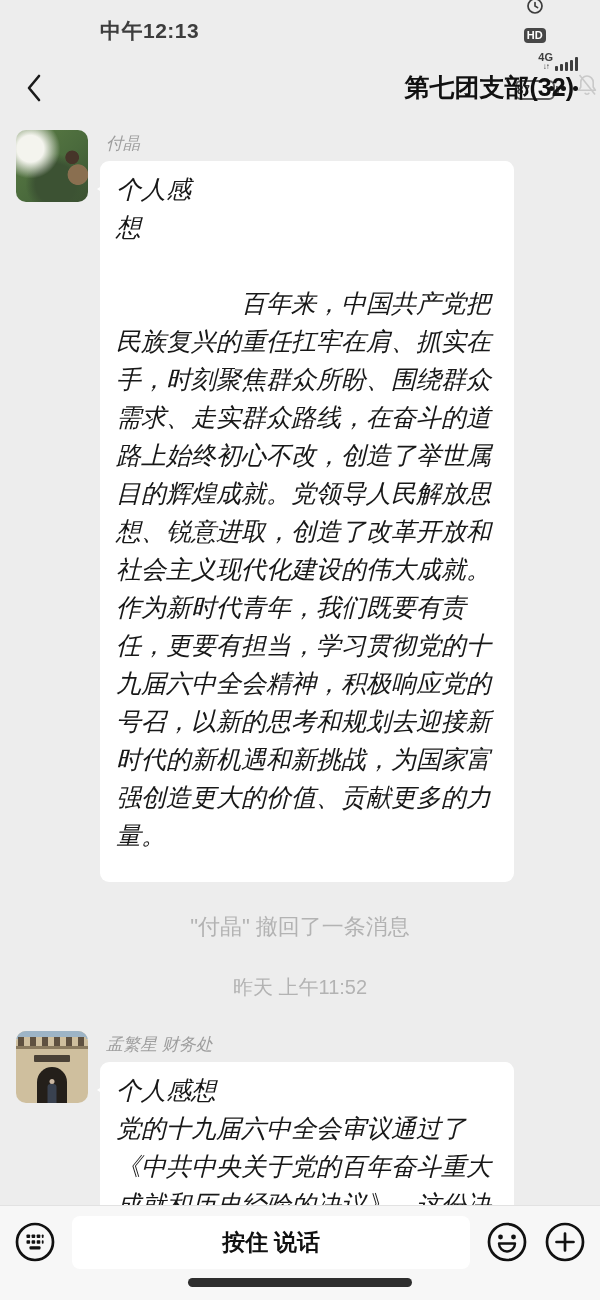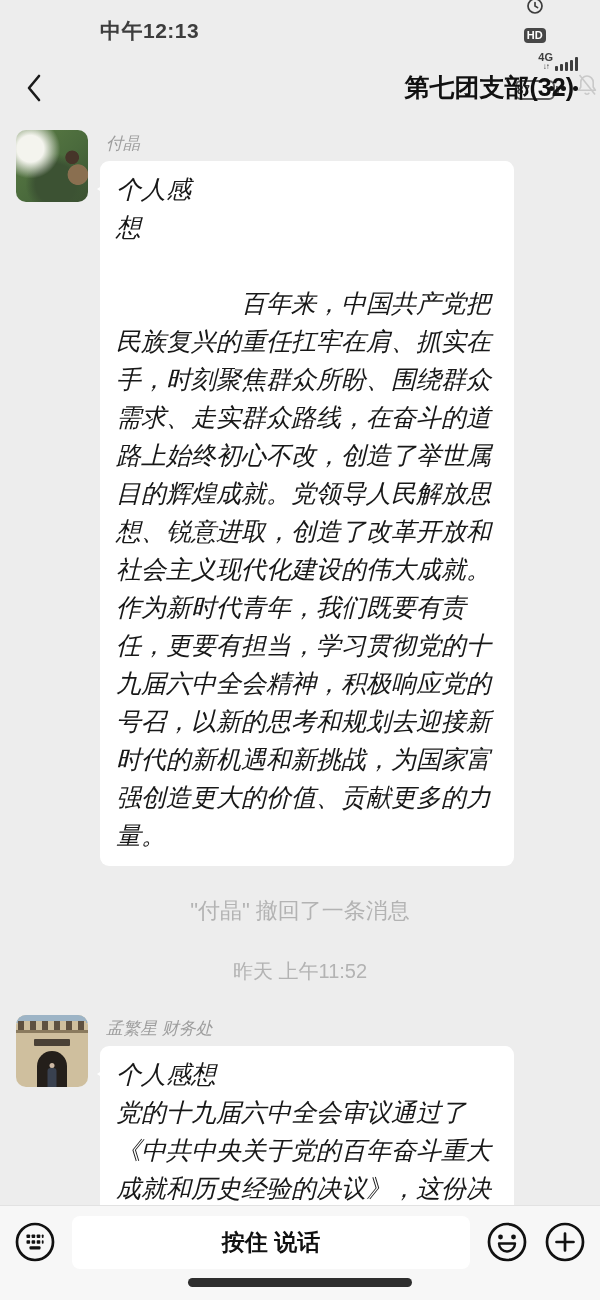--- a/index.html
+++ b/index.html
@@ -77,40 +77,41 @@
   .gate-arch{ position:absolute; bottom:0; left:50%; transform:translateX(-50%);
     width:30px; height:36px; background:#241f1a; border-radius:15px 15px 0 0; }
   .gate-person{ position:absolute; bottom:0; left:50%; transform:translateX(-50%);
     width:9px; height:19px; background:#39414f; border-radius:3px 3px 0 0; }
   .gate-person::before{ content:''; position:absolute; top:-5px; left:2px;
     width:5px; height:5px; border-radius:50%; background:#cdb9a4; }
   .msg-col{ width:414px; }
   .sender-name{ font-size:17px; color:#9e9e9e; margin:2px 0 6px 6px; }
   .bubble{
     position:relative; background:#fff; border-radius:9px;
-    padding:9px 16px 12px; font-size:25px; line-height:38px; color:#181818;
+    padding:9px 16px 28px; font-size:25px; line-height:38px; color:#181818;
     white-space:pre-wrap;
   }
   .bubble::before{
     content:''; position:absolute; left:-9px; top:22px;
     border:6px solid transparent; border-right:9px solid #fff;
   }
   .sys-notice{
     text-align:center; color:#b3b3b3; font-size:22px; margin-top:30px;
   }
   .time-divider{
     text-align:center; color:#b3b3b3; font-size:20px; margin-top:32px;
   }
   .row2{ margin-top:30px; }
   
   .input-bar{
     position:absolute; left:0; right:0; bottom:0; height:95px;
     background:#f7f7f7; border-top:1px solid #e2e2e2;
     display:flex; align-items:flex-start; padding:10px 14px 12px; gap:16px;
     z-index:5;
+    font-family:Liberation Serif, serif;
   }
   .round-icon-btn{ width:42px; height:42px; margin-top:5px; flex-shrink:0;
     background:none; border:none; padding:0; cursor:pointer; }
   .voice-btn{
     flex:1; height:53px; background:#fff; border:none; border-radius:8px;
     font-size:23px; font-weight:600; color:#111; cursor:pointer;
     font-family:inherit;
   }
   .home-indicator{
     position:absolute; left:50%; transform:translateX(-50%); bottom:13px;

